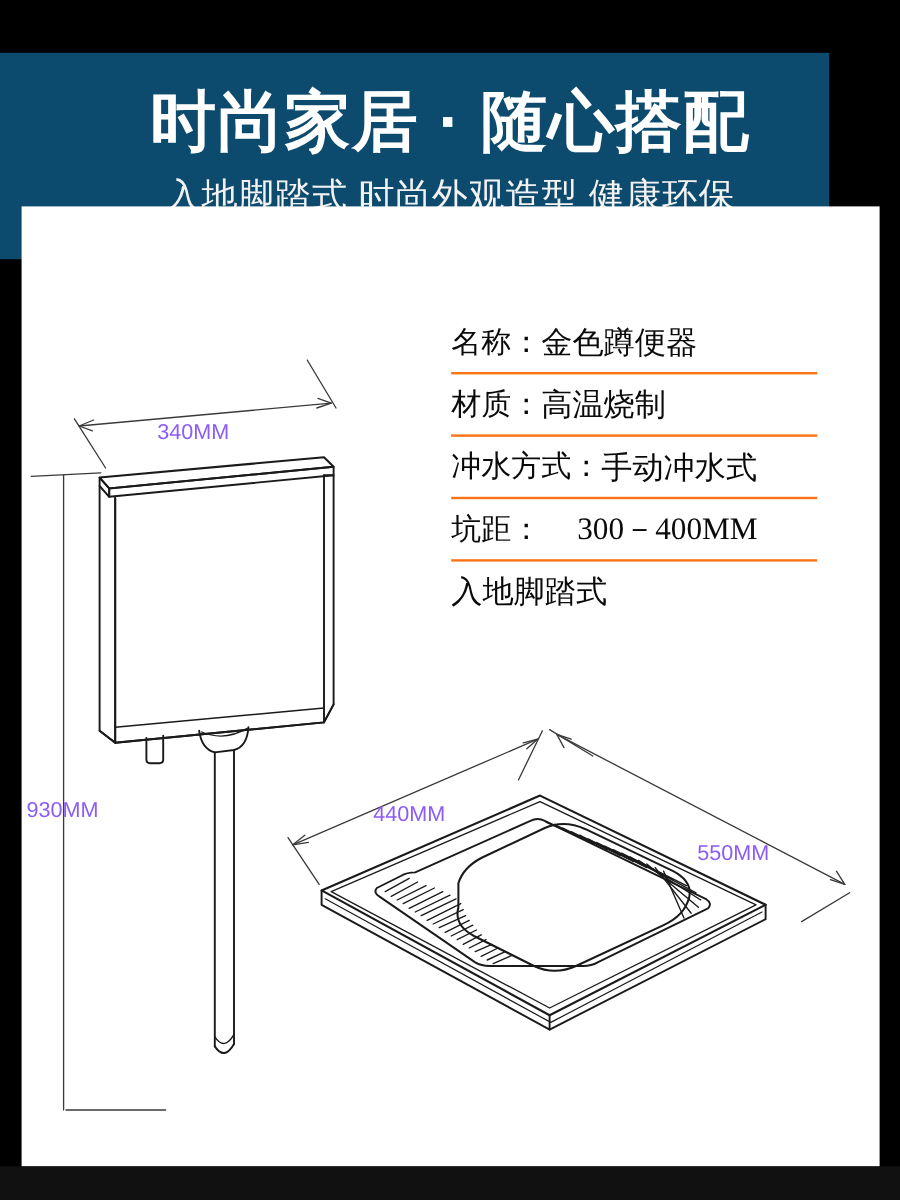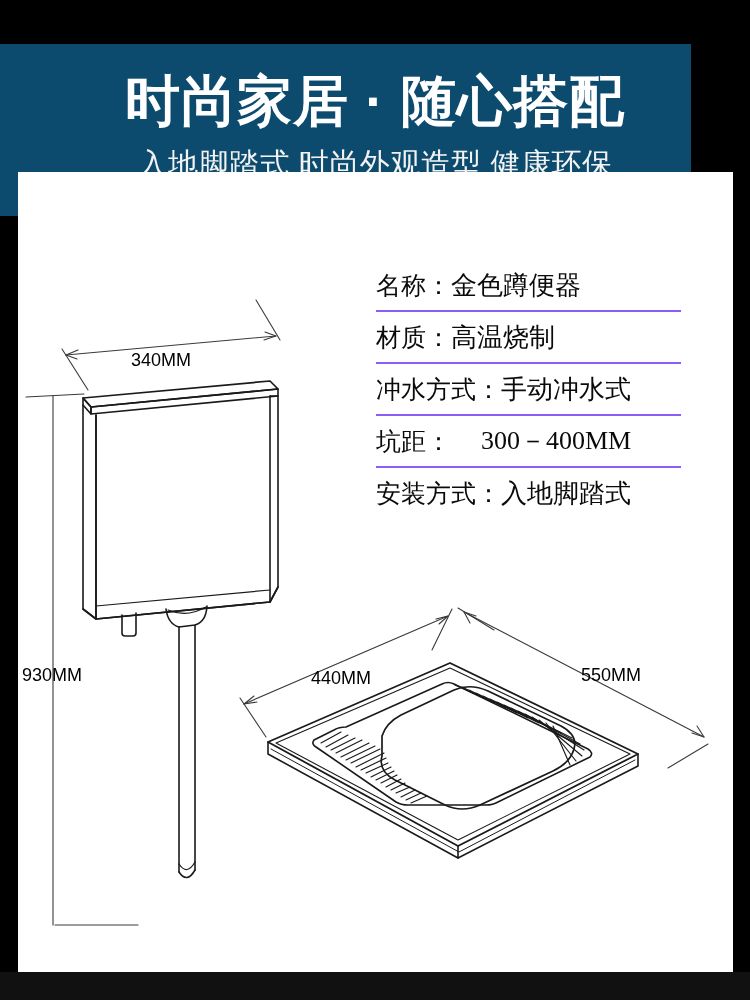--- a/index.html
+++ b/index.html
@@ -80,21 +80,21 @@
   
   .spec-table {
     position: absolute;
     left: 358px;
     top: 88px;
     width: 305px;
   }
   .spec-row {
     position: relative;
     height: 50px;
-    border-bottom: 2px solid #8b5cf6;
+    border-bottom: 2px solid #f97316;
     display: flex;
     align-items: center;
     white-space: nowrap;
   }
   .spec-row:last-child {
     border-bottom: none;
   }
   .spec-text {
     font-size: 26px;
     line-height: 30px;
@@ -109,28 +109,28 @@
   .spec-label {
     font-size: 25px;
     color: #0a0a0a;
   }
 
   
   .dim-label {
     position: absolute;
     font-size: 18px;
     line-height: 22px;
-    color: #000000;
+    color: #8b5cf6;
     white-space: nowrap;
     font-family: "Liberation Sans", "DejaVu Sans", sans-serif;
   }
   .dim-340 { left: 113px; top: 177px; }
   .dim-930 { left: 4px;   top: 492px; }
   .dim-440 { left: 293px; top: 495px; }
-  .dim-550 { left: 563px; top: 492px; }
+  .dim-550 { left: 563px; top: 528px; }
 
   
   .bottom-strip {
     position: absolute;
     left: 0;
     top: 972px;
     width: 750px;
     height: 28px;
     background: #111111;
   }
@@ -327,21 +327,20 @@
         <span class="spec-text spec-label">冲水方式：</span>
         <span class="spec-text">手动冲水式</span>
       </div>
 
       <div class="spec-row">
         <span class="spec-text spec-label">坑距：</span>
         <span class="spec-text serif-val">300－400MM</span>
       </div>
 
       <div class="spec-row">
-        <span class="spec-text spec-label">安装方式：</span>
         <span class="spec-text">入地脚踏式</span>
       </div>
 
     </div>
   </div>
 
   <div class="bottom-strip"></div>
 
 </div>
 

